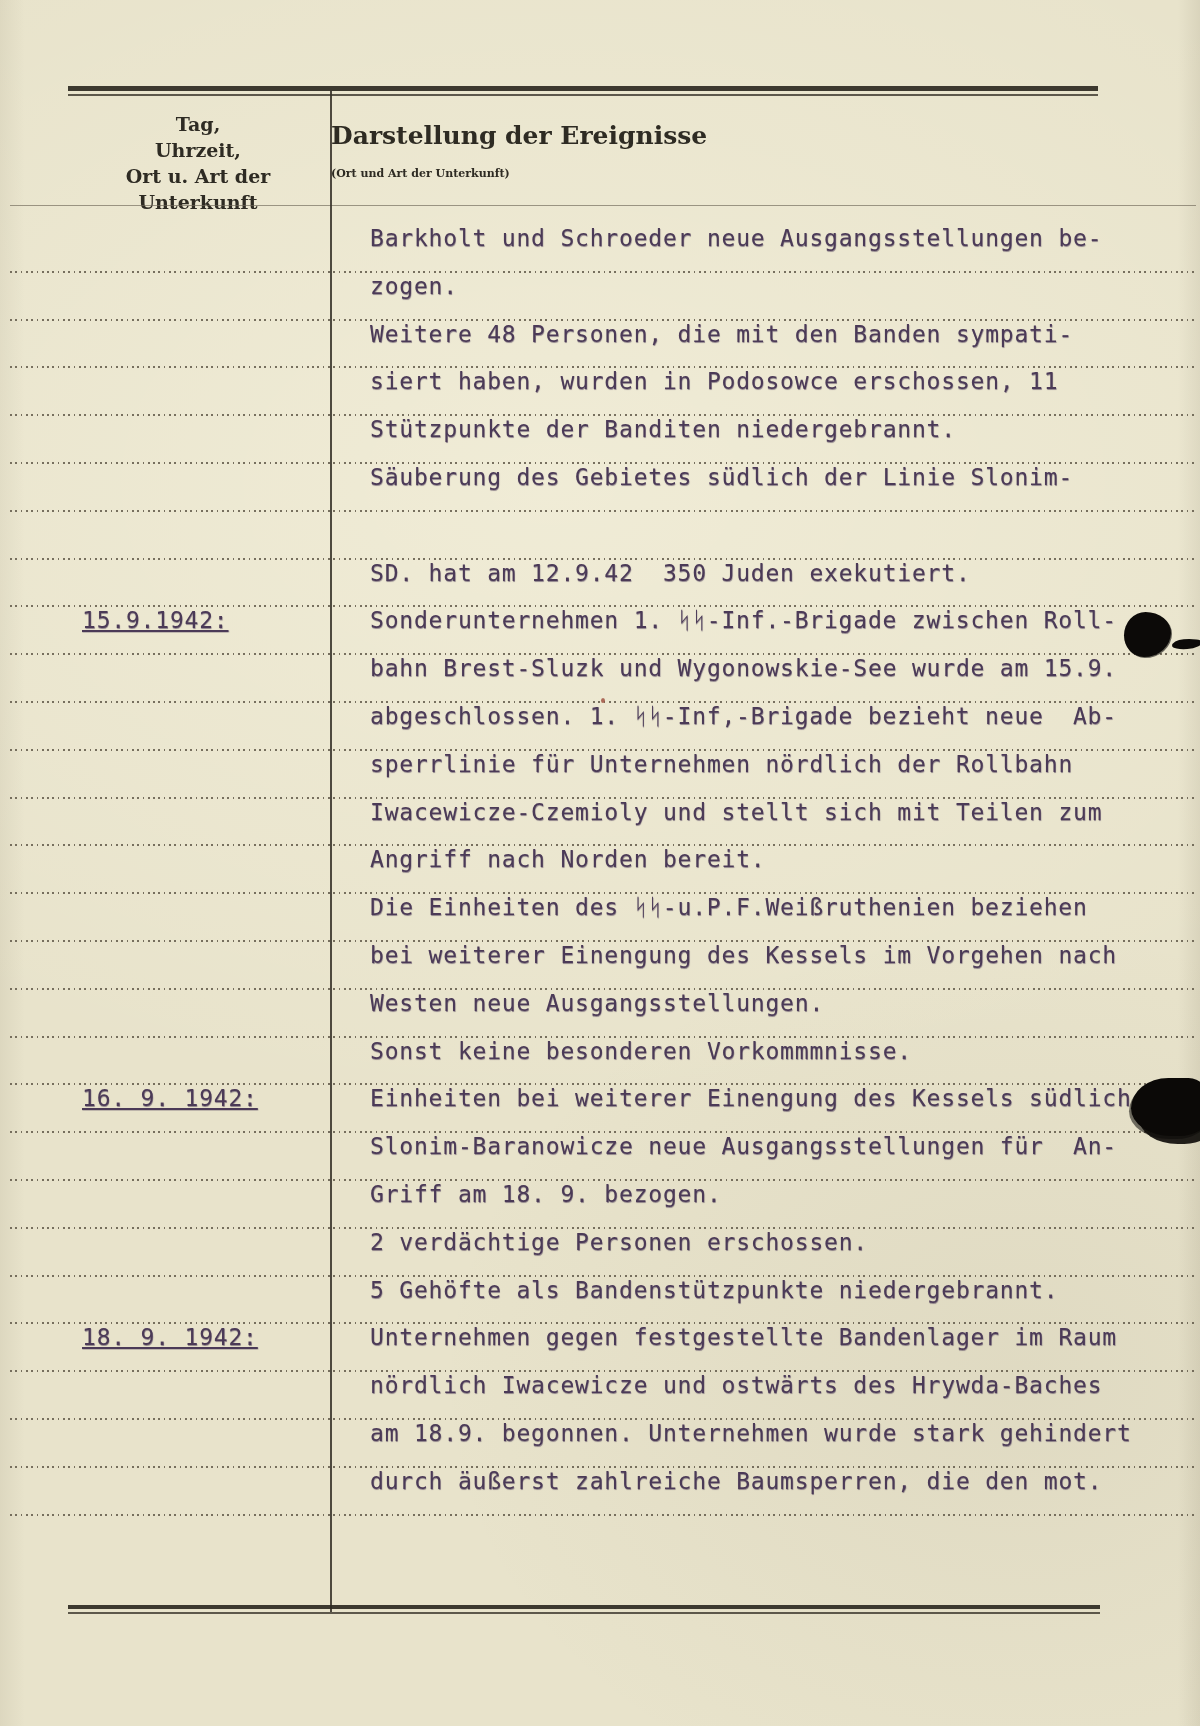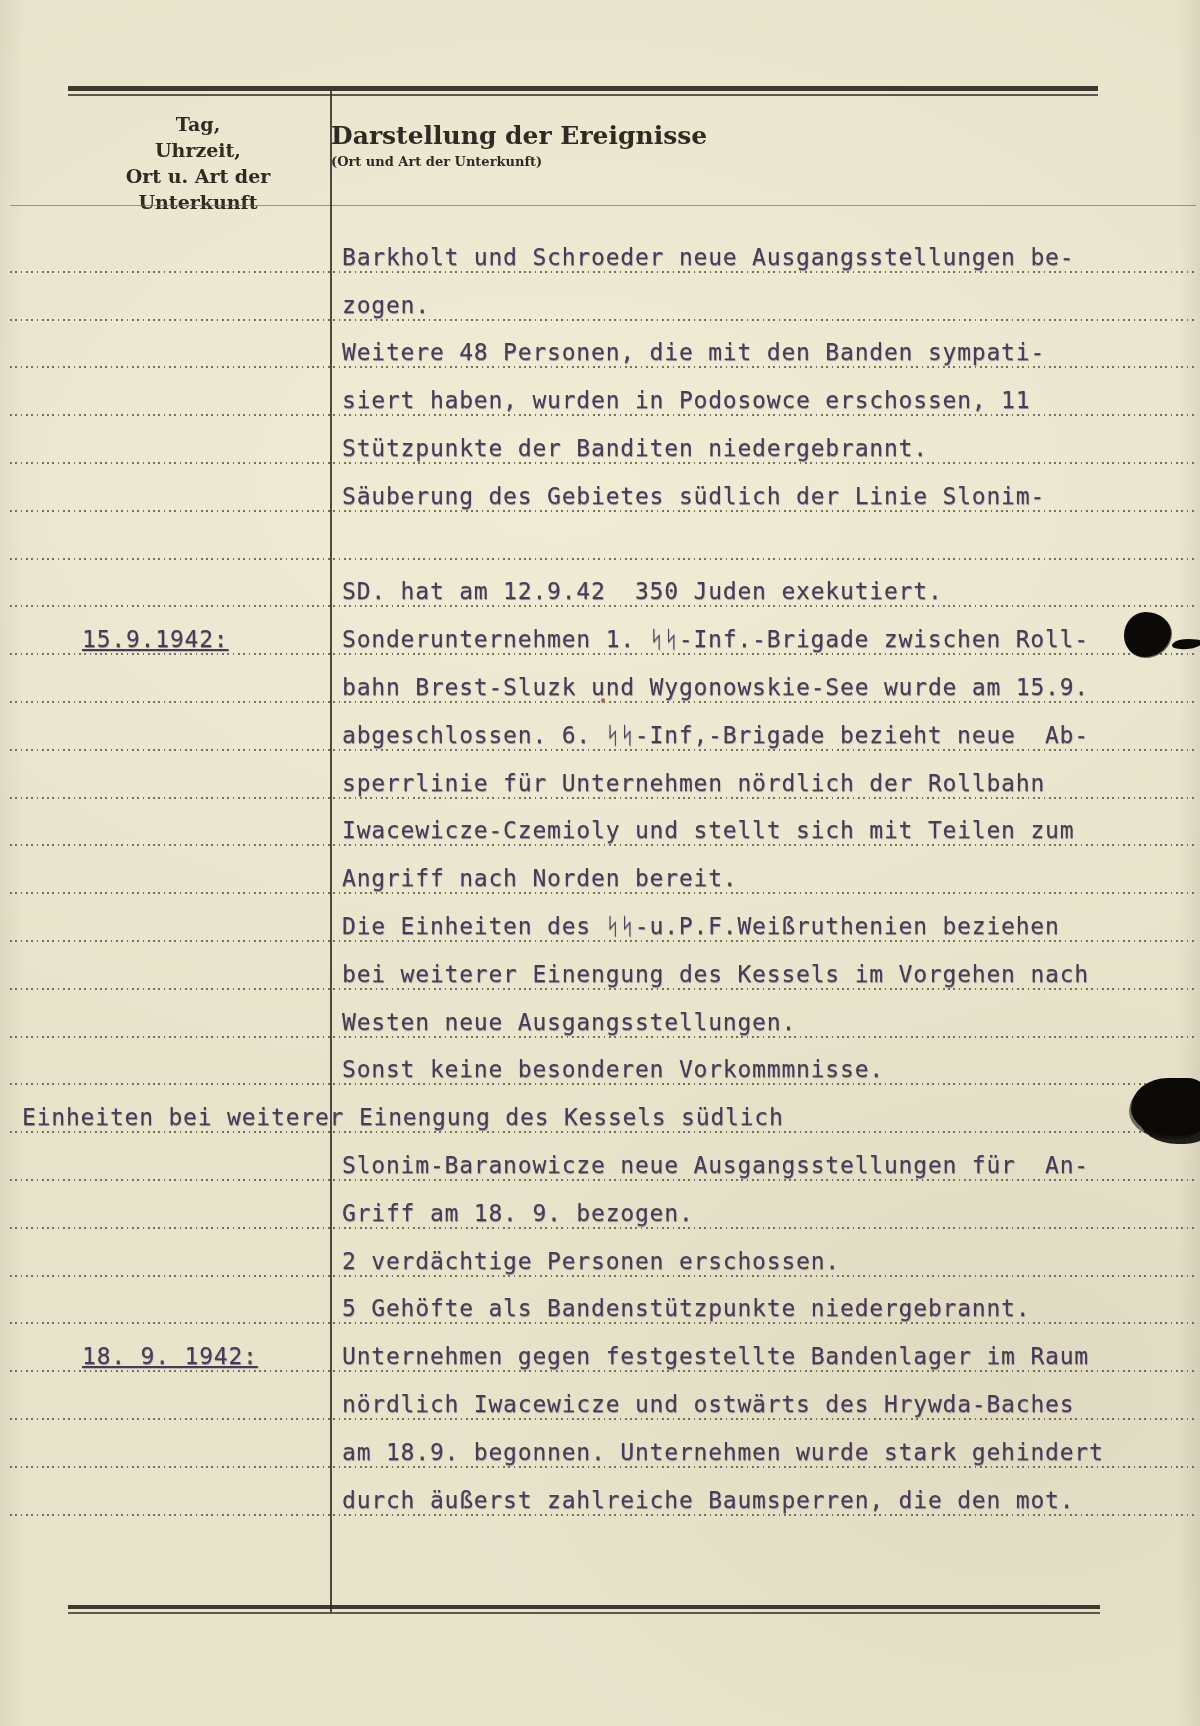--- a/index.html
+++ b/index.html
@@ -29,24 +29,24 @@
     text-align:center;color:#2e2b23;
     font-family:"DejaVu Serif",serif;font-weight:bold;
     font-size:19px;line-height:26px;
   }
   .header-right{
     position:absolute;left:331px;top:121px;width:767px;
     color:#2e2b23;
     font-family:"DejaVu Serif",serif;font-weight:bold;
   }
   .hr-title{font-size:25px;line-height:30px;}
-  .hr-sub{font-size:13px;line-height:22px;margin-top:0;}
+  .hr-sub{font-size:11px;line-height:22px;margin-top:12px;}
   
   .entries{position:absolute;left:10px;top:225px;width:1186px;}
-  .row{position:relative;height:47.8px;display:flex;align-items:flex-end;}
+  .row{position:relative;height:47.8px;display:flex;align-items:flex-start;gap:28px;}
   .row::after{
     content:"";position:absolute;left:0;right:0;bottom:0;height:2px;
     background:repeating-linear-gradient(90deg, rgba(98,90,74,0.85) 0 1.7px, rgba(98,90,74,0) 1.7px 5.3px);
   }
   .row.no-rule::after{display:none;}
   .cell-date,.cell-text{
     white-space:pre;
     font-size:23px;letter-spacing:0.8px;
     color:#4b3a57;
     text-shadow:0.4px 0.5px 0.7px rgba(75,58,87,0.55);
@@ -134,21 +134,21 @@
       <div class="row">
         <div class="cell-date">15.9.1942:</div>
         <div class="cell-text">Sonderunternehmen 1. ᛋᛋ-Inf.-Brigade zwischen Roll-</div>
       </div>
       <div class="row">
         <div class="cell-date"></div>
         <div class="cell-text">bahn Brest-Sluzk und Wygonowskie-See wurde am 15.9.</div>
       </div>
       <div class="row">
         <div class="cell-date"></div>
-        <div class="cell-text">abgeschlossen. 6. ᛋᛋ-Inf,-Brigade bezieht neue  Ab-</div>
+        <div class="cell-text">abgeschlossen. 1. ᛋᛋ-Inf,-Brigade bezieht neue  Ab-</div>
       </div>
       <div class="row">
         <div class="cell-date"></div>
         <div class="cell-text">sperrlinie für Unternehmen nördlich der Rollbahn</div>
       </div>
       <div class="row">
         <div class="cell-date"></div>
         <div class="cell-text">Iwacewicze-Czemioly und stellt sich mit Teilen zum</div>
       </div>
       <div class="row">
@@ -165,20 +165,21 @@
       </div>
       <div class="row">
         <div class="cell-date"></div>
         <div class="cell-text">Westen neue Ausgangsstellungen.</div>
       </div>
       <div class="row">
         <div class="cell-date"></div>
         <div class="cell-text">Sonst keine besonderen Vorkommmnisse.</div>
       </div>
       <div class="row">
+        <div class="cell-date">16. 9. 1942:</div>
         <div class="cell-text">Einheiten bei weiterer Einengung des Kessels südlich</div>
       </div>
       <div class="row">
         <div class="cell-date"></div>
         <div class="cell-text">Slonim-Baranowicze neue Ausgangsstellungen für  An-</div>
       </div>
       <div class="row">
         <div class="cell-date"></div>
         <div class="cell-text">Griff am 18. 9. bezogen.</div>
       </div>

